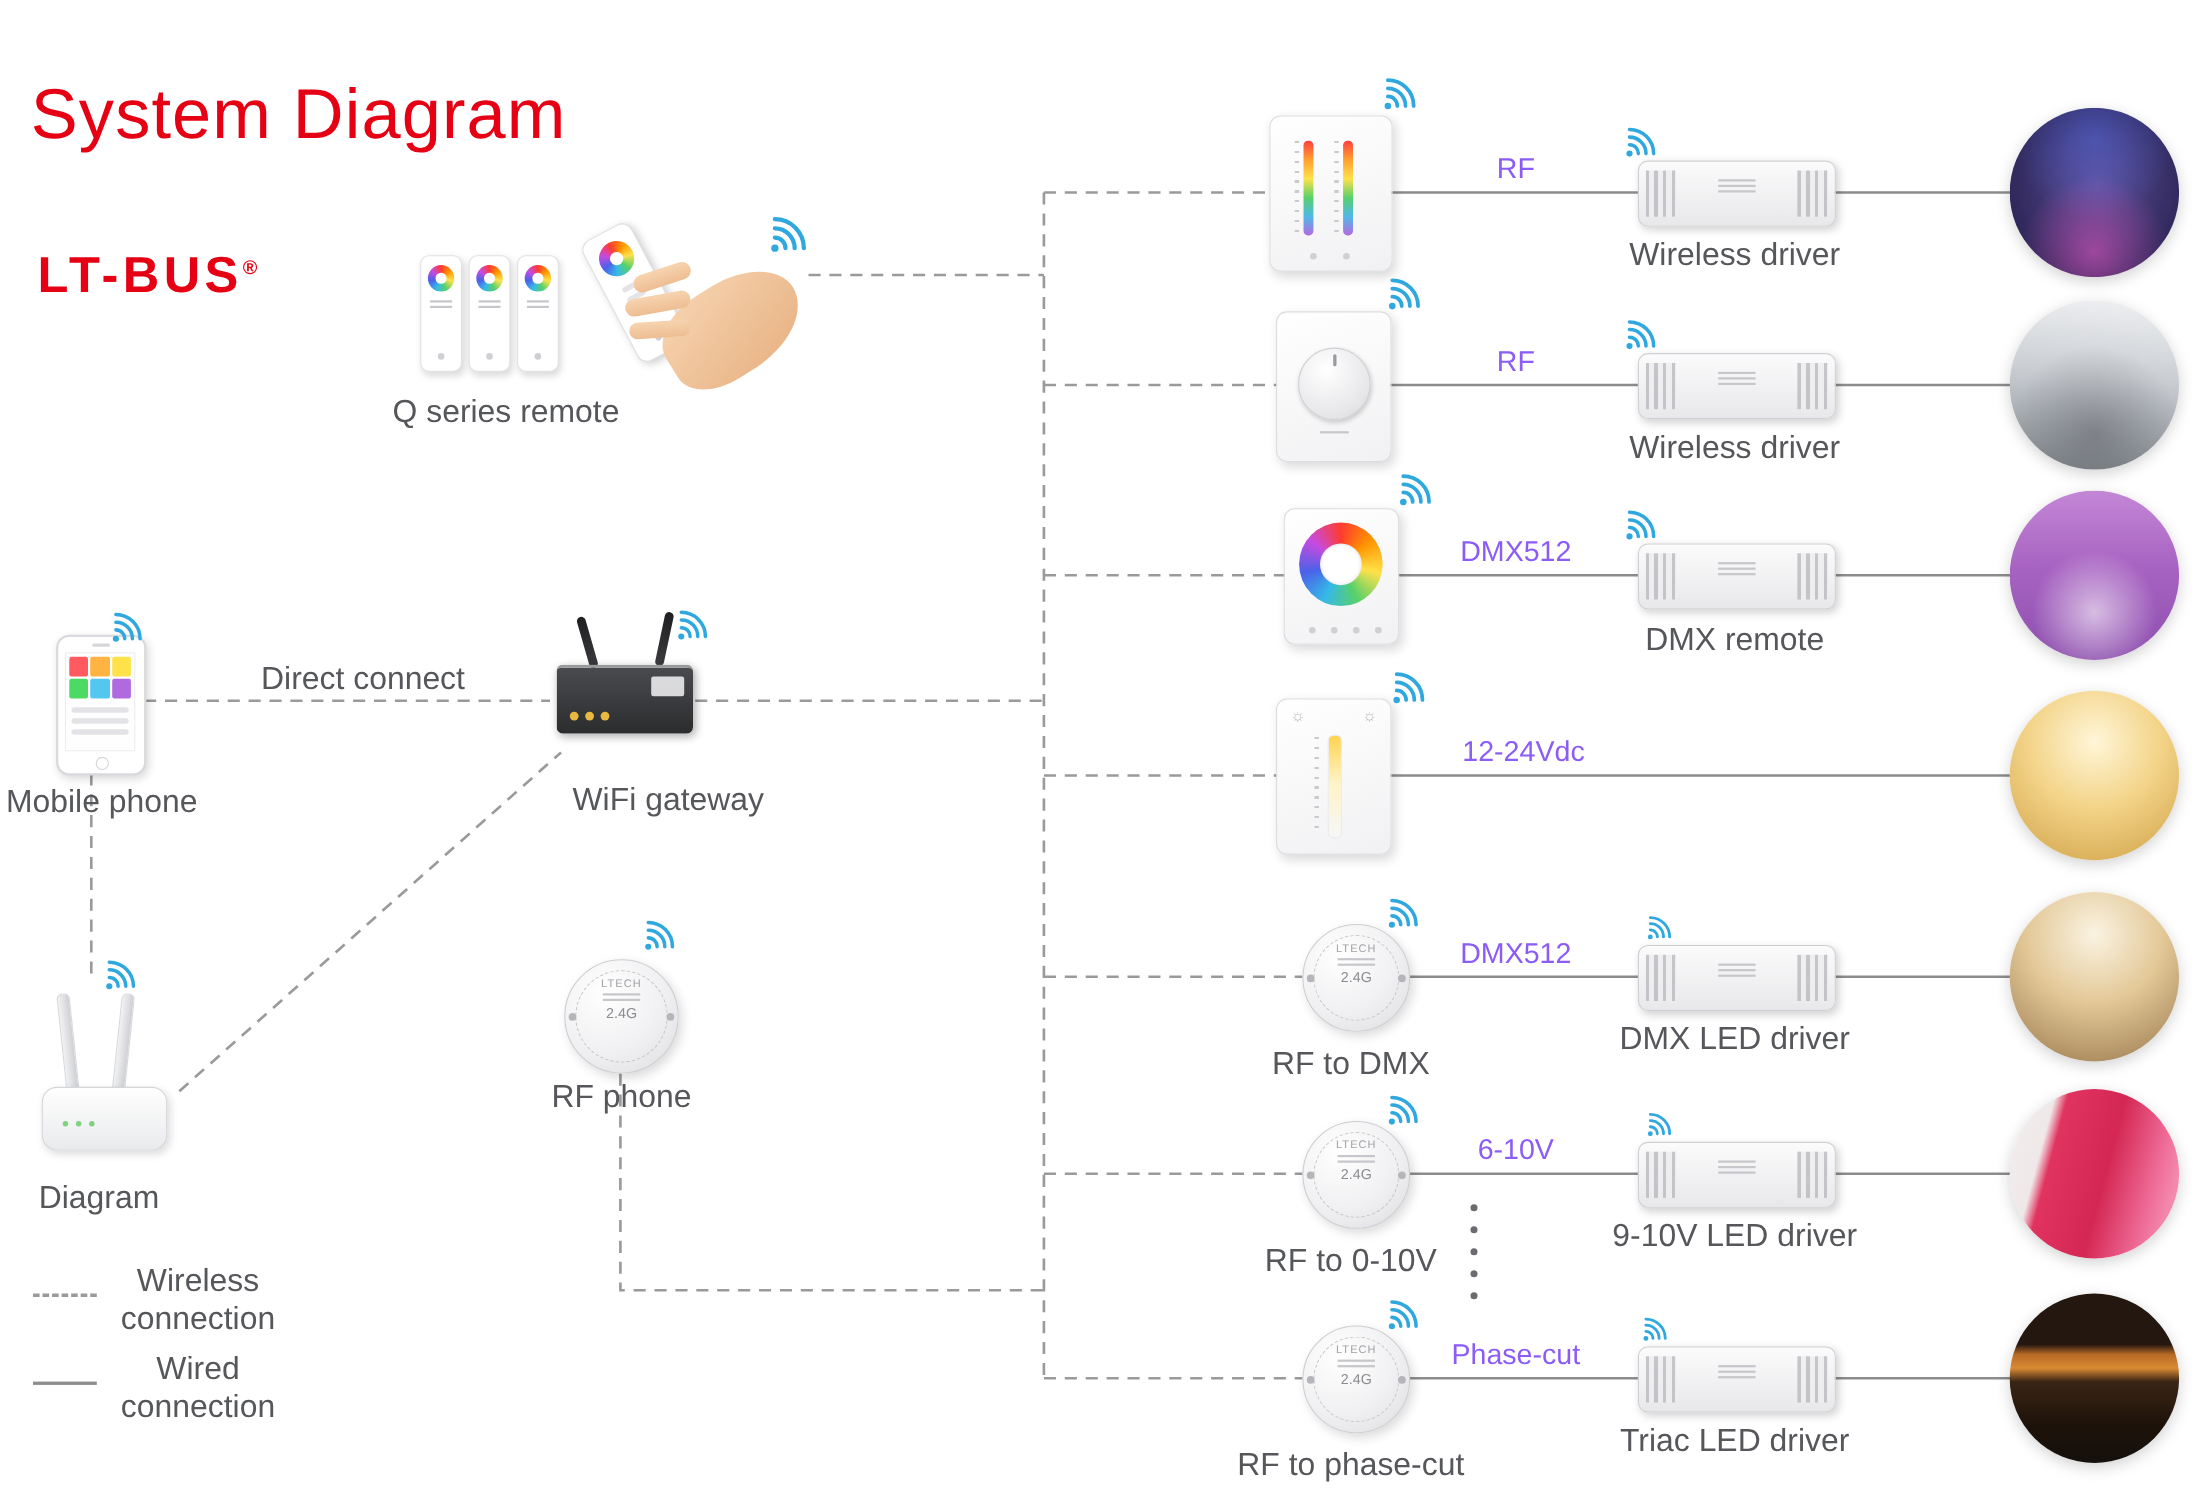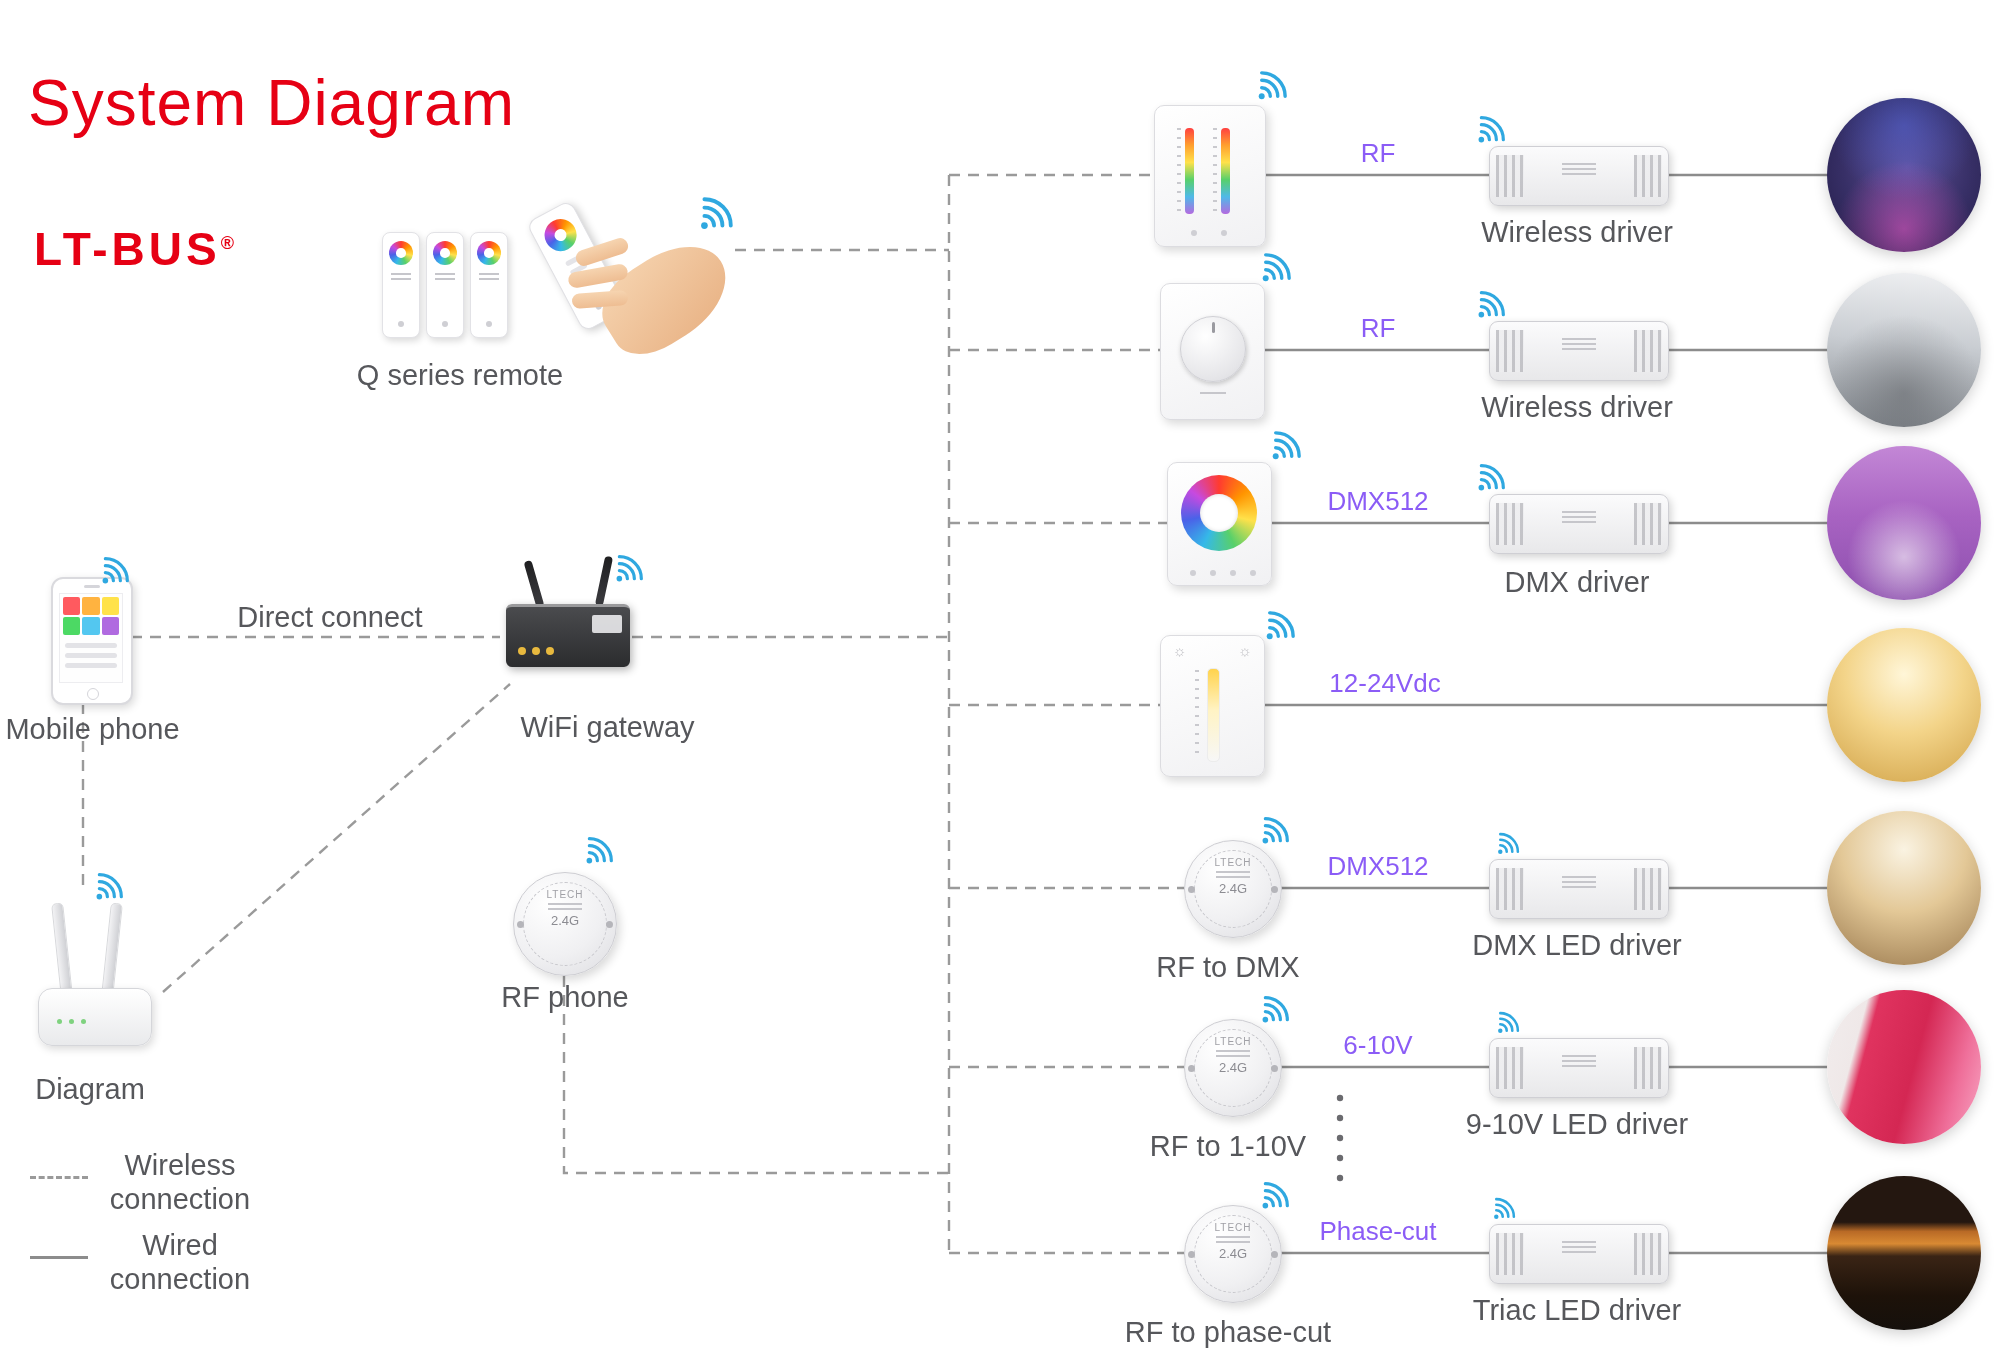--- a/index.html
+++ b/index.html
@@ -291,21 +291,21 @@
   <div class="red" style="left:1278px;top:486px">DMX512</div>
   <div class="driver" style="left:1489px;top:494px">
     <div class="term l"></div>
       <div class="term r"></div>
     <div class="face">
         <div class="mbar" style="margin-top:6px"></div>
         <div class="mbar"></div>
         <div class="mbar"></div>
       </div>
   </div>
-  <div class="lbl" style="left:1447px;top:565px;width:260px">DMX driver</div>
+  <div class="lbl" style="left:1447px;top:565px;width:260px">DMX remote</div>
   <div class="scene scene3" style="top:446px"></div>
 
   <div class="panel" style="left:1160px;top:635px;width:103px;height:140px">
     <span class="sun" style="left:12px;top:6px">☼</span>
     <span class="sun" style="right:12px;top:6px">☼</span>
     <div class="ticks" style="left:34px;top:34px;height:88px"></div>
     <div class="dimbar"></div>
   </div>
   <div class="red" style="left:1285px;top:668px">12-24Vdc</div>
   <div class="scene scene4" style="top:628px"></div>
@@ -333,21 +333,21 @@
   <div class="scene scene5" style="top:811px"></div>
 
   <div class="circ" style="left:1184px;top:1019px;width:96px;height:96px">
     <span class="cbrand">LTECH</span>
     <div class="mbar"></div>
       <div class="mbar"></div>
     <span class="cband">2.4G</span>
     <div class="screw l"></div>
       <div class="screw r"></div>
   </div>
-  <div class="lbl" style="left:1078px;top:1129px;width:300px">RF to 1-10V</div>
+  <div class="lbl" style="left:1078px;top:1129px;width:300px">RF to 0-10V</div>
   <div class="red" style="left:1278px;top:1030px">6-10V</div>
   <div class="driver" style="left:1489px;top:1038px">
     <div class="term l"></div>
       <div class="term r"></div>
     <div class="face">
         <div class="mbar" style="margin-top:6px"></div>
         <div class="mbar"></div>
         <div class="mbar"></div>
       </div>
   </div>

